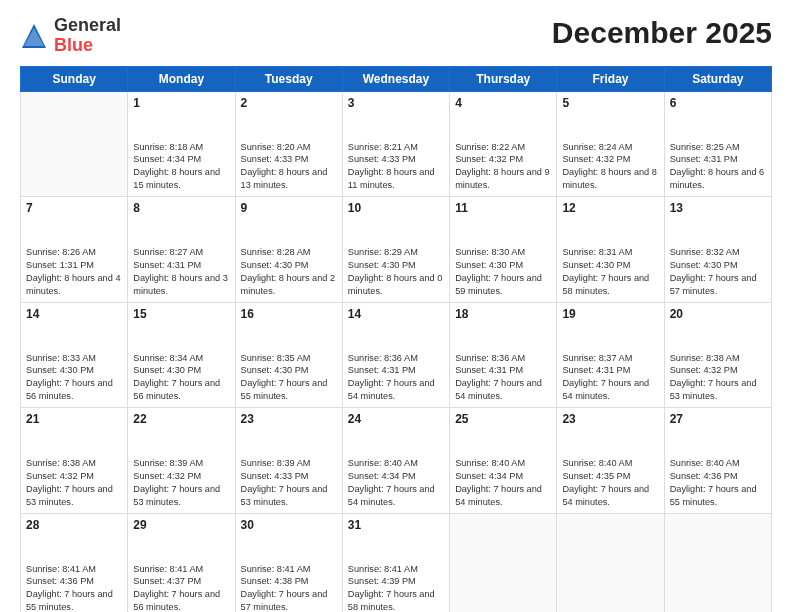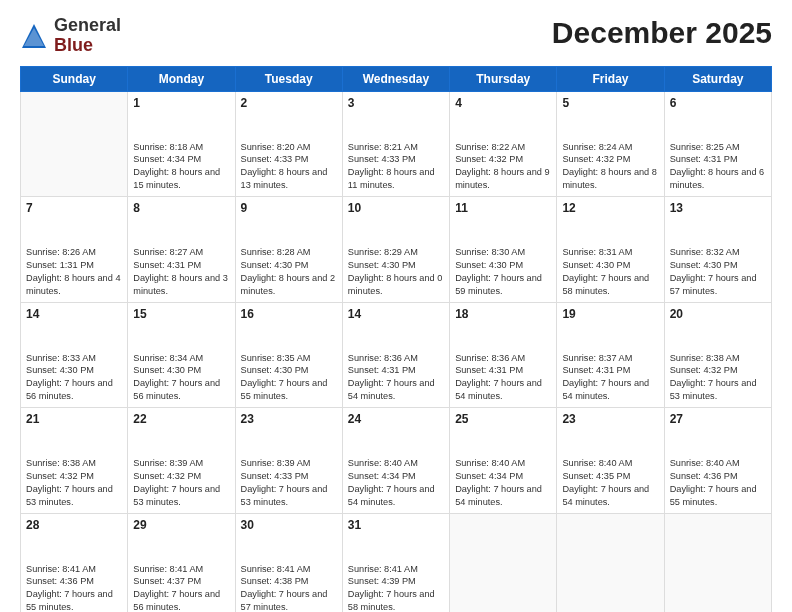--- a/index.html
+++ b/index.html
@@ -28,21 +28,21 @@
       display: flex;
       align-items: center;
       gap: 6px;
     }
     .logo-text {
       font-size: 18px;
       font-weight: bold;
       line-height: 1.1;
     }
     .logo-general { color: #333; }
-    .logo-blue { color: #7f1d1d; }
+    .logo-blue { color: #ef4444; }
     .logo-icon {
       width: 28px;
       height: 28px;
     }
     .title-block {
       text-align: right;
     }
     .month-title {
       font-size: 30px;
       font-weight: bold;

